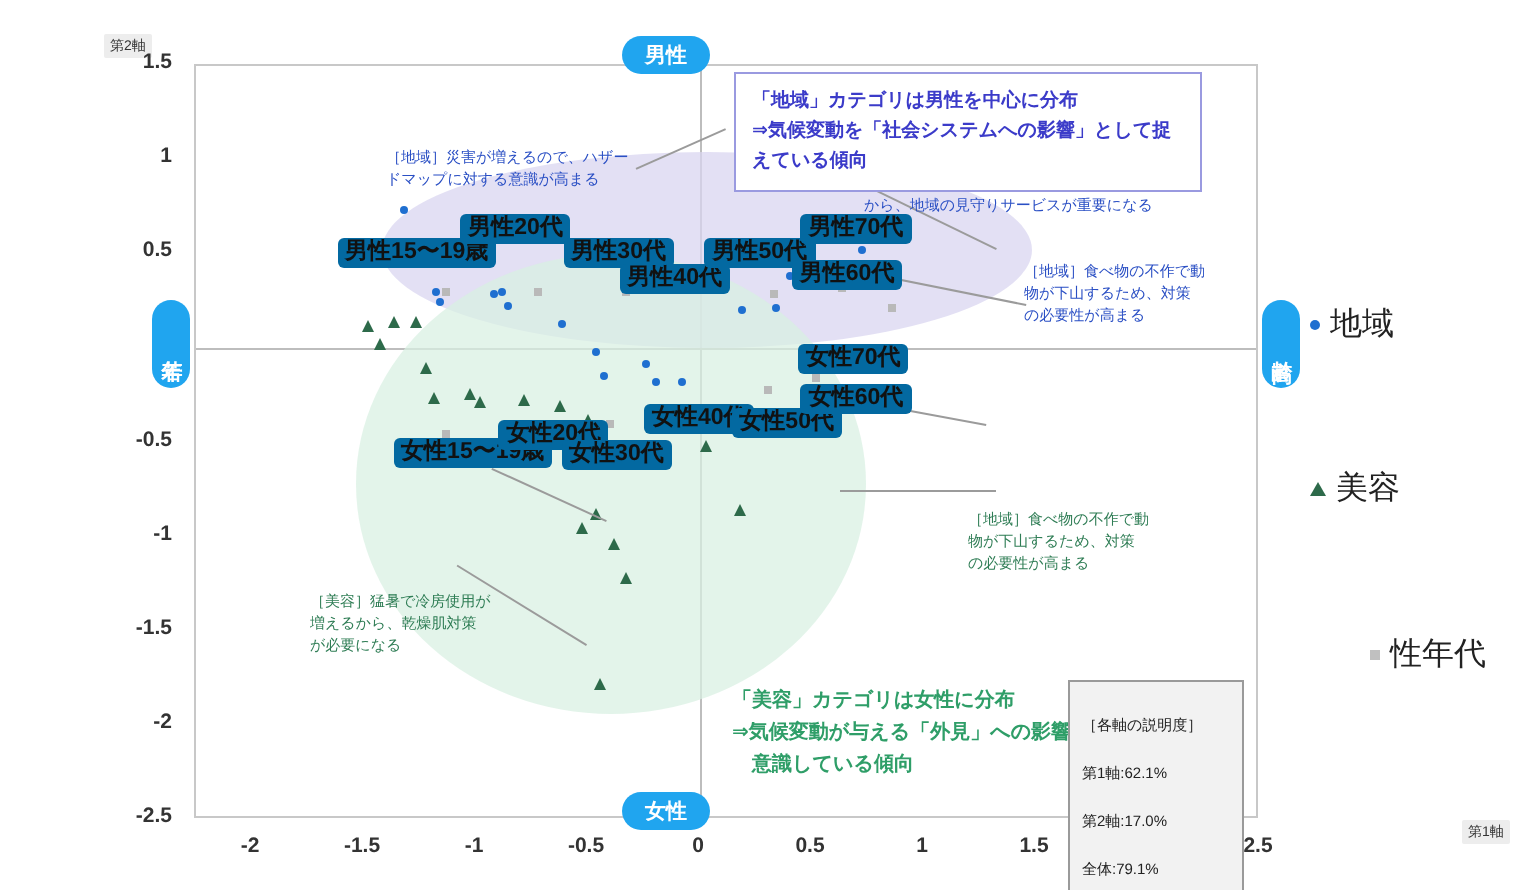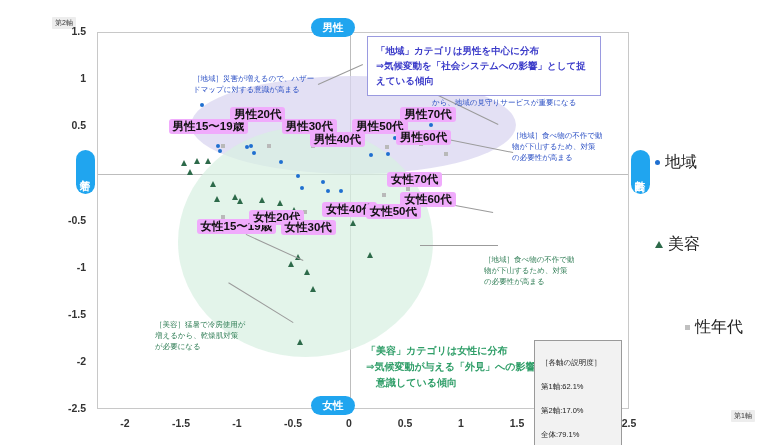--- a/index.html
+++ b/index.html
@@ -42,21 +42,21 @@
   .pt-region{width:4px;height:4px;border-radius:50%;background:#1f6fd0;
     margin-left:-2px;margin-top:-2px;}
   .pt-beauty{width:0;height:0;border-left:3.5px solid transparent;
     border-right:3.5px solid transparent;border-bottom:6px solid #2d6a4a;
     margin-left:-3.5px;margin-top:-3px;}
   .pt-seg{width:4px;height:4px;background:#b9b9b9;
     margin-left:-2px;margin-top:-2px;}
 
   
   .pill{
-    position:absolute;background:#f0abfc;color:#111;
+    position:absolute;background:#0369a1;color:#111;
     font-size:11.5px;font-weight:bold;padding:1px 4px;border-radius:3px;
     white-space:nowrap;line-height:1.15;
   }
 
   
   .badge{
     position:absolute;background:#20a5ef;color:#fff;border-radius:11px;
     font-size:10.5px;font-weight:bold;text-align:center;white-space:nowrap;
     display:flex;align-items:center;justify-content:center;
   }
@@ -176,21 +176,21 @@
         <div class="pill" style="left: 211.68px; top: 98.5025px;">男性40代</div>
         <div class="pill" style="left: 254.24px; top: 86.25px;">男性50代</div>
         <div class="pill" style="left: 297.92px; top: 96.6175px;">男性60代</div>
         <div class="pill" style="left: 302.4px; top: 73.9975px;">男性70代</div>
         <div class="pill" style="left: 98.56px; top: 186.155px;">女性15〜19歳</div>
         <div class="pill" style="left: 151.2px; top: 176.73px;">女性20代</div>
         <div class="pill" style="left: 182.56px; top: 187.097px;">女性30代</div>
         <div class="pill" style="left: 224px; top: 169.19px;">女性40代</div>
         <div class="pill" style="left: 267.68px; top: 171.075px;">女性50代</div>
         <div class="pill" style="left: 302.4px; top: 158.822px;">女性60代</div>
-        <div class="pill" style="left: 289px; top: 139.03px;">女性70代</div>
+        <div class="pill" style="left: 301px; top: 139.03px;">女性70代</div>
       </div>
   </div>
 
   <div id="yticks">
       <div class="tick y" style="left: 46px; width: 40px; top: 25px;">1.5</div>
       <div class="tick y" style="left: 46px; width: 40px; top: 72.125px;">1</div>
       <div class="tick y" style="left: 46px; width: 40px; top: 119.25px;">0.5</div>
       <div class="tick y" style="left: 46px; width: 40px; top: 166.375px;">0</div>
       <div class="tick y" style="left: 46px; width: 40px; top: 213.5px;">-0.5</div>
       <div class="tick y" style="left: 46px; width: 40px; top: 260.625px;">-1</div>
@@ -216,21 +216,21 @@
   <div class="badge vert" style="left:76px;top:150px;width:19px;height:44px;">若年</div>
   <div class="badge vert" style="left:631px;top:150px;width:19px;height:44px;">高齢</div>
 
   <div class="callout blue" style="left:432px;top:87px;width:200px;">［地域］猛暑で高齢者の健康リスクが増える
 から、地域の見守りサービスが重要になる</div>
   <div class="callout blue" style="left:193px;top:74px;width:150px;">［地域］災害が増えるので、ハザー
 ドマップに対する意識が高まる</div>
   <div class="callout blue" style="left:512px;top:131px;width:110px;">［地域］食べ物の不作で動
 物が下山するため、対策
 の必要性が高まる</div>
-  <div class="callout green" style="left:155px;top:320px;width:120px;">［美容］猛暑で冷房使用が
+  <div class="callout green" style="left:155px;top:296px;width:120px;">［美容］猛暑で冷房使用が
 増えるから、乾燥肌対策
 が必要になる</div>
   <div class="callout green" style="left:484px;top:255px;width:115px;">［地域］食べ物の不作で動
 物が下山するため、対策
 の必要性が高まる</div>
 
   <div class="summary" style="left:367px;top:36px;width:234px;">「地域」カテゴリは男性を中心に分布
 ⇒気候変動を「社会システムへの影響」として捉えている傾向</div>
   <div class="note-green" style="left:366px;top:301px;width:220px;margin-top:42px;">「美容」カテゴリは女性に分布
 ⇒気候変動が与える「外見」への影響を

